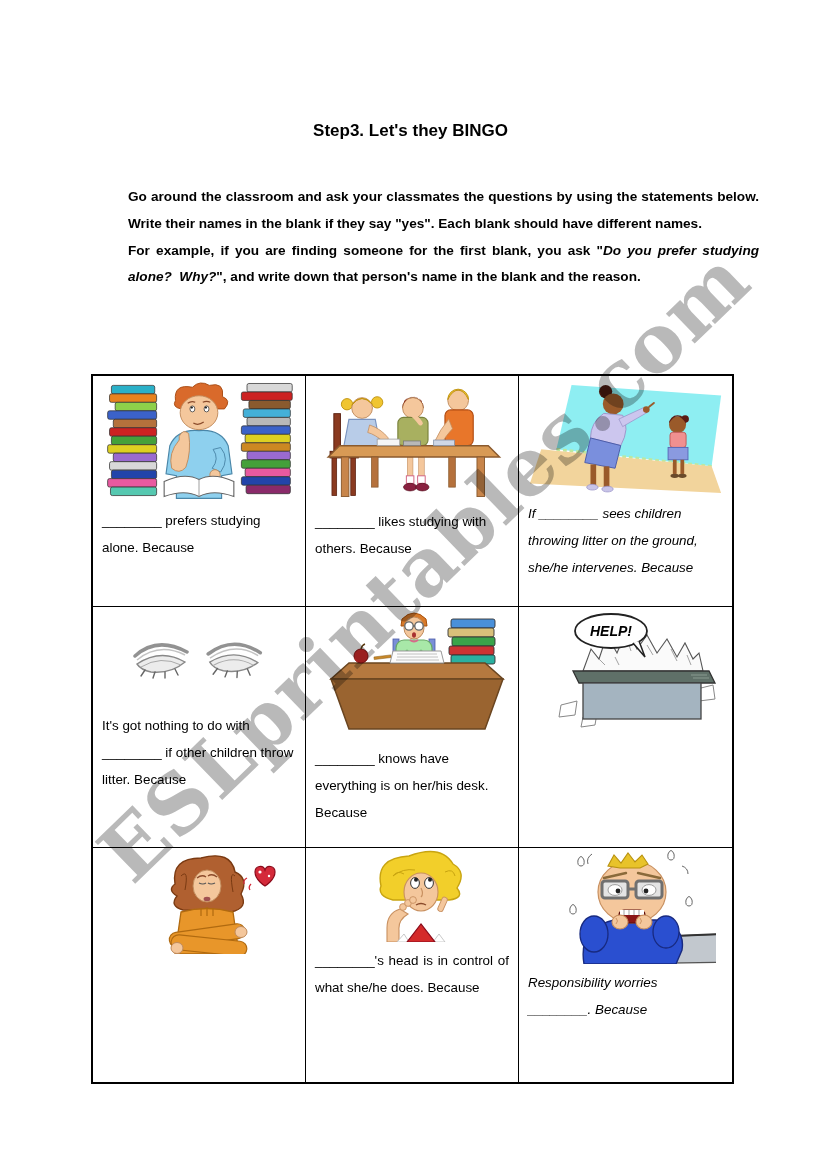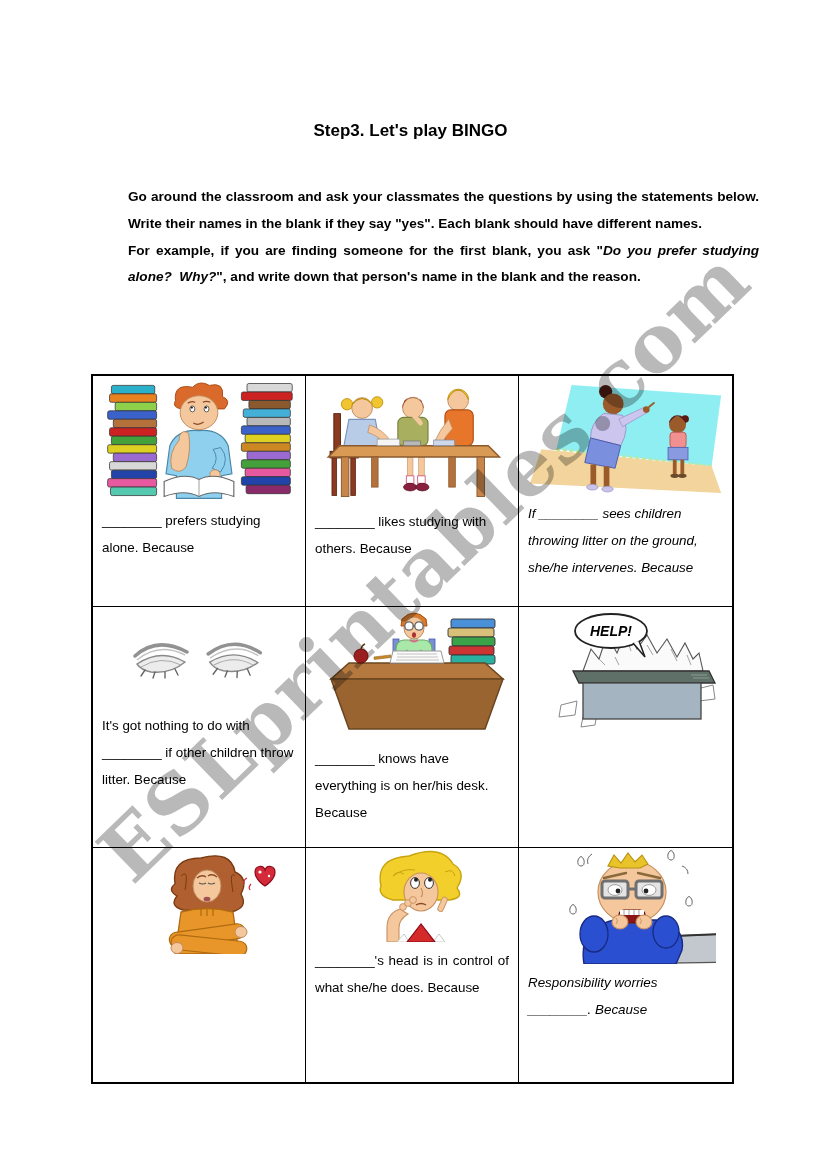--- a/index.html
+++ b/index.html
@@ -47,21 +47,21 @@
     color:#8e8e8e; opacity:0.62; mix-blend-mode:multiply;
     pointer-events:none;
   }
   svg { display:block; }
 </style>
 </head>
 <body>
 
 <div class="page">
 
-  <div class="title">Step3. Let's play BINGO</div>
+  <div class="title">Step3. Let's they BINGO</div>
 
   <div class="instructions">
     <p>Go around the classroom and ask your classmates the questions by using the statements below. Write their names in the blank if they say "yes". Each blank should have different names.</p>
     <p><span>For example, if you are finding someone for the first blank, you ask "</span><em>Do you prefer studying alone?  Why?</em><span>", and write down that person's name in the blank and the reason.</span></p>
   </div>
 
   <div class="grid">
 
     <div class="cell c1">
       <div class="art">

